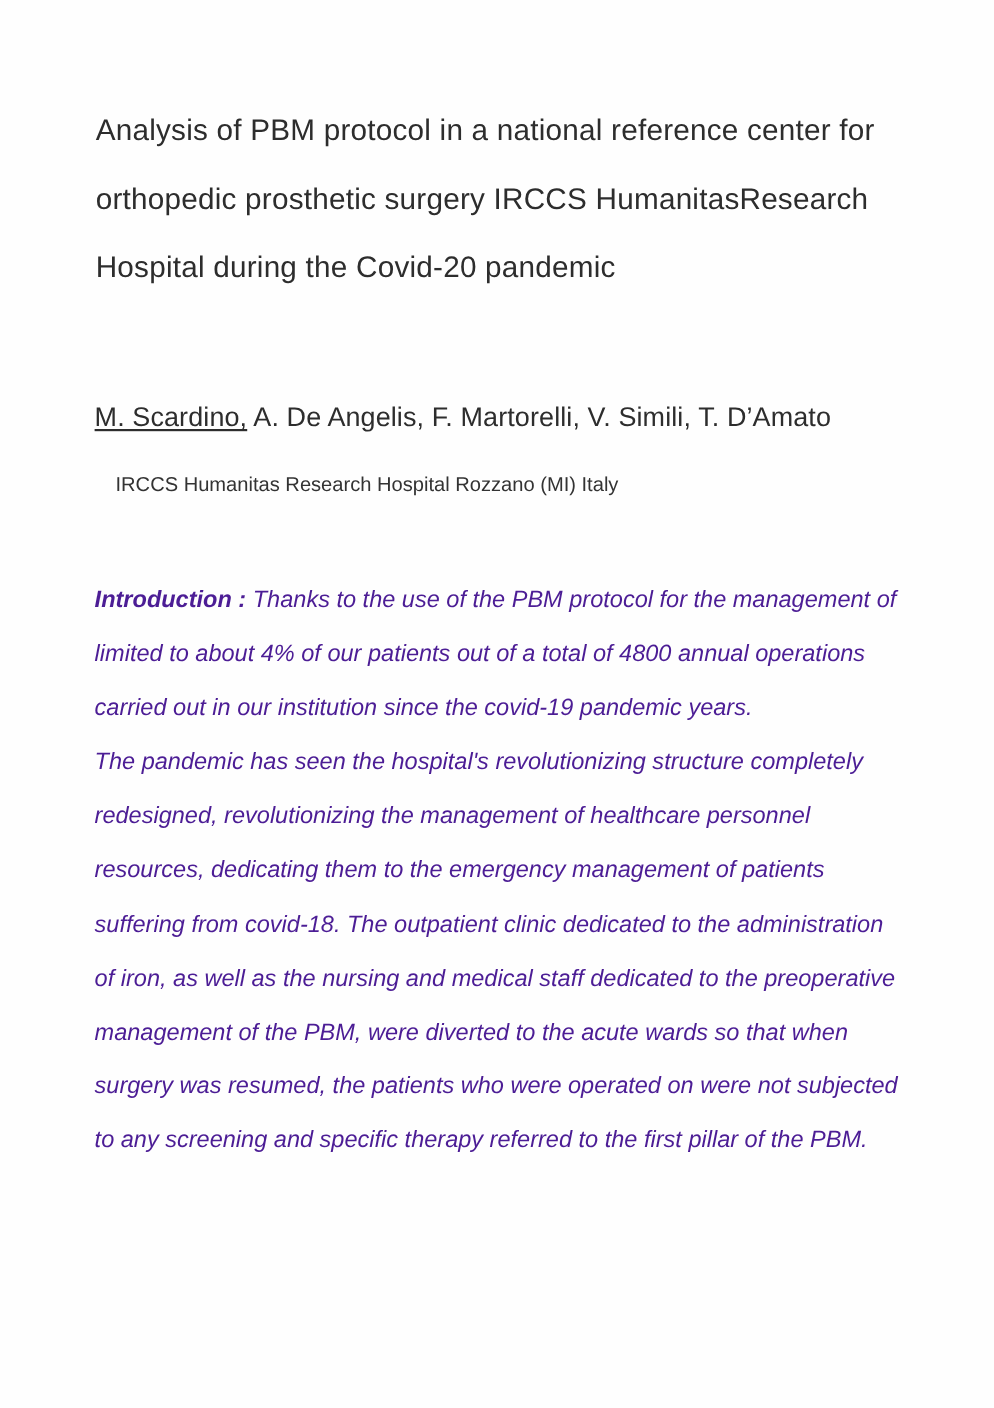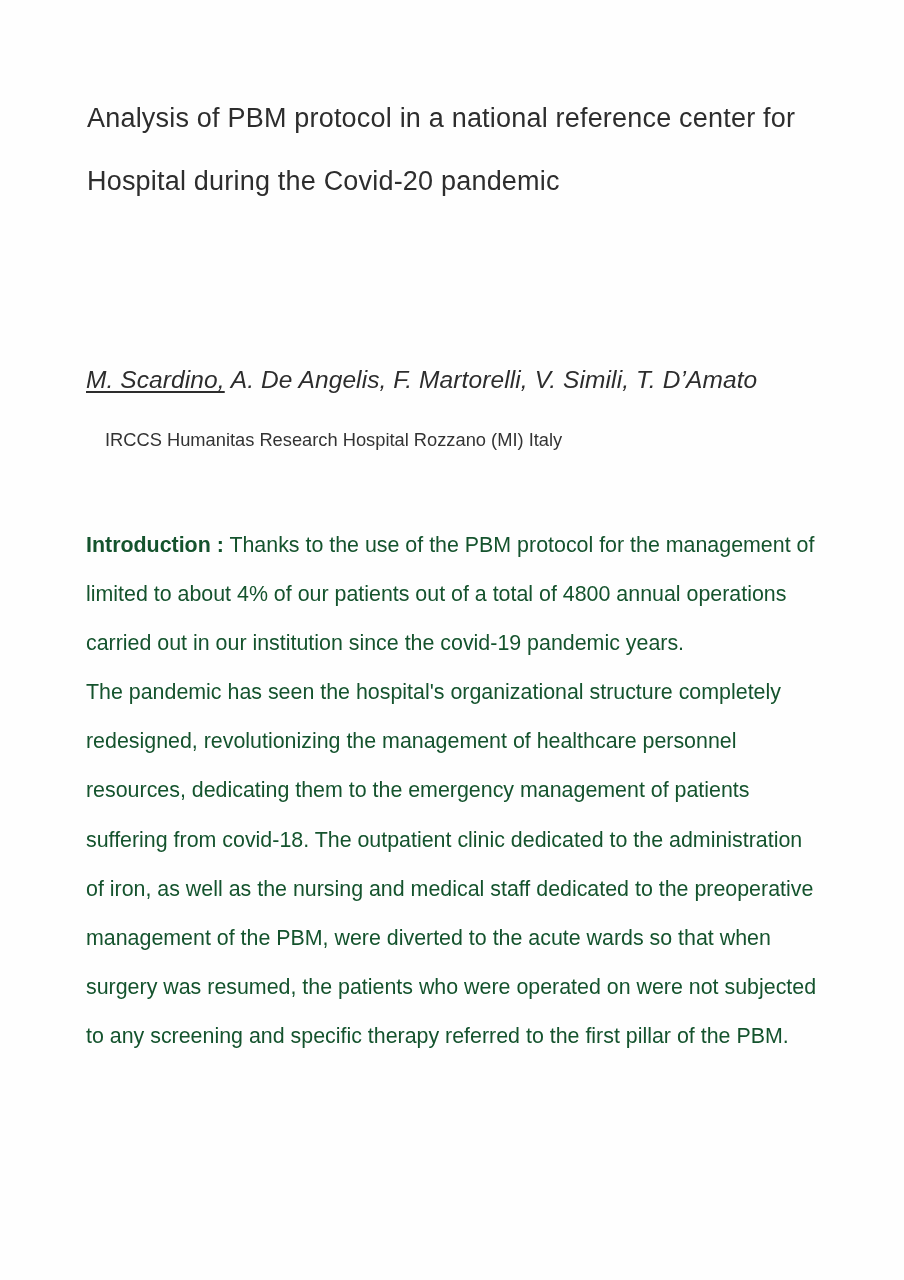--- a/index.html
+++ b/index.html
@@ -30,21 +30,20 @@
     white-space: nowrap;
   }
   .authors {
     position: absolute;
     left: 86px;
     top: 366px;
     font-size: 24.5px;
     letter-spacing: 0.1px;
     color: #2d2d2d;
     white-space: nowrap;
-    font-style: italic;
   }
   .author-underlined {
     text-decoration: underline;
     text-underline-offset: 3px;
     text-decoration-thickness: 2px;
   }
   .affiliation {
     position: absolute;
     left: 93px;
     top: 429px;
@@ -52,44 +51,46 @@
     color: #333333;
     white-space: nowrap;
     margin-left: 12px;
   }
   .body {
     position: absolute;
     left: 86px;
     top: 521px;
     font-size: 21.4px;
     line-height: 49.1px;
-    color: #14532d;
+    color: #4c1d95;
     white-space: nowrap;
+    font-style: italic;
   }
   .intro-label { font-weight: 700; }
 </style>
 </head>
 <body>
 
 <div class="page">
 
   <header class="title">
     <div class="title-line">Analysis of PBM protocol in a national reference center for</div>
+    <div class="title-line">orthopedic prosthetic surgery IRCCS HumanitasResearch</div>
     <div class="title-line">Hospital during the Covid-20 pandemic</div>
   </header>
 
   <div class="authors"><span class="author-underlined">M. Scardino,</span><span> A. De Angelis, F. Martorelli, V. Simili, T. D’Amato</span></div>
 
   <div class="affiliation">IRCCS Humanitas Research Hospital Rozzano (MI) Italy</div>
 
   <section class="body">
     <div class="body-line"><strong class="intro-label">Introduction :</strong><span> Thanks to the use of the PBM protocol for the management of</span></div>
     <div class="body-line">limited to about 4% of our patients out of a total of 4800 annual operations</div>
     <div class="body-line">carried out in our institution since the covid-19 pandemic years.</div>
-    <div class="body-line">The pandemic has seen the hospital's organizational structure completely</div>
+    <div class="body-line">The pandemic has seen the hospital's revolutionizing structure completely</div>
     <div class="body-line">redesigned, revolutionizing the management of healthcare personnel</div>
     <div class="body-line">resources, dedicating them to the emergency management of patients</div>
     <div class="body-line">suffering from covid-18. The outpatient clinic dedicated to the administration</div>
     <div class="body-line">of iron, as well as the nursing and medical staff dedicated to the preoperative</div>
     <div class="body-line">management of the PBM, were diverted to the acute wards so that when</div>
     <div class="body-line">surgery was resumed, the patients who were operated on were not subjected</div>
     <div class="body-line">to any screening and specific therapy referred to the first pillar of the PBM.</div>
   </section>
 
 </div>

